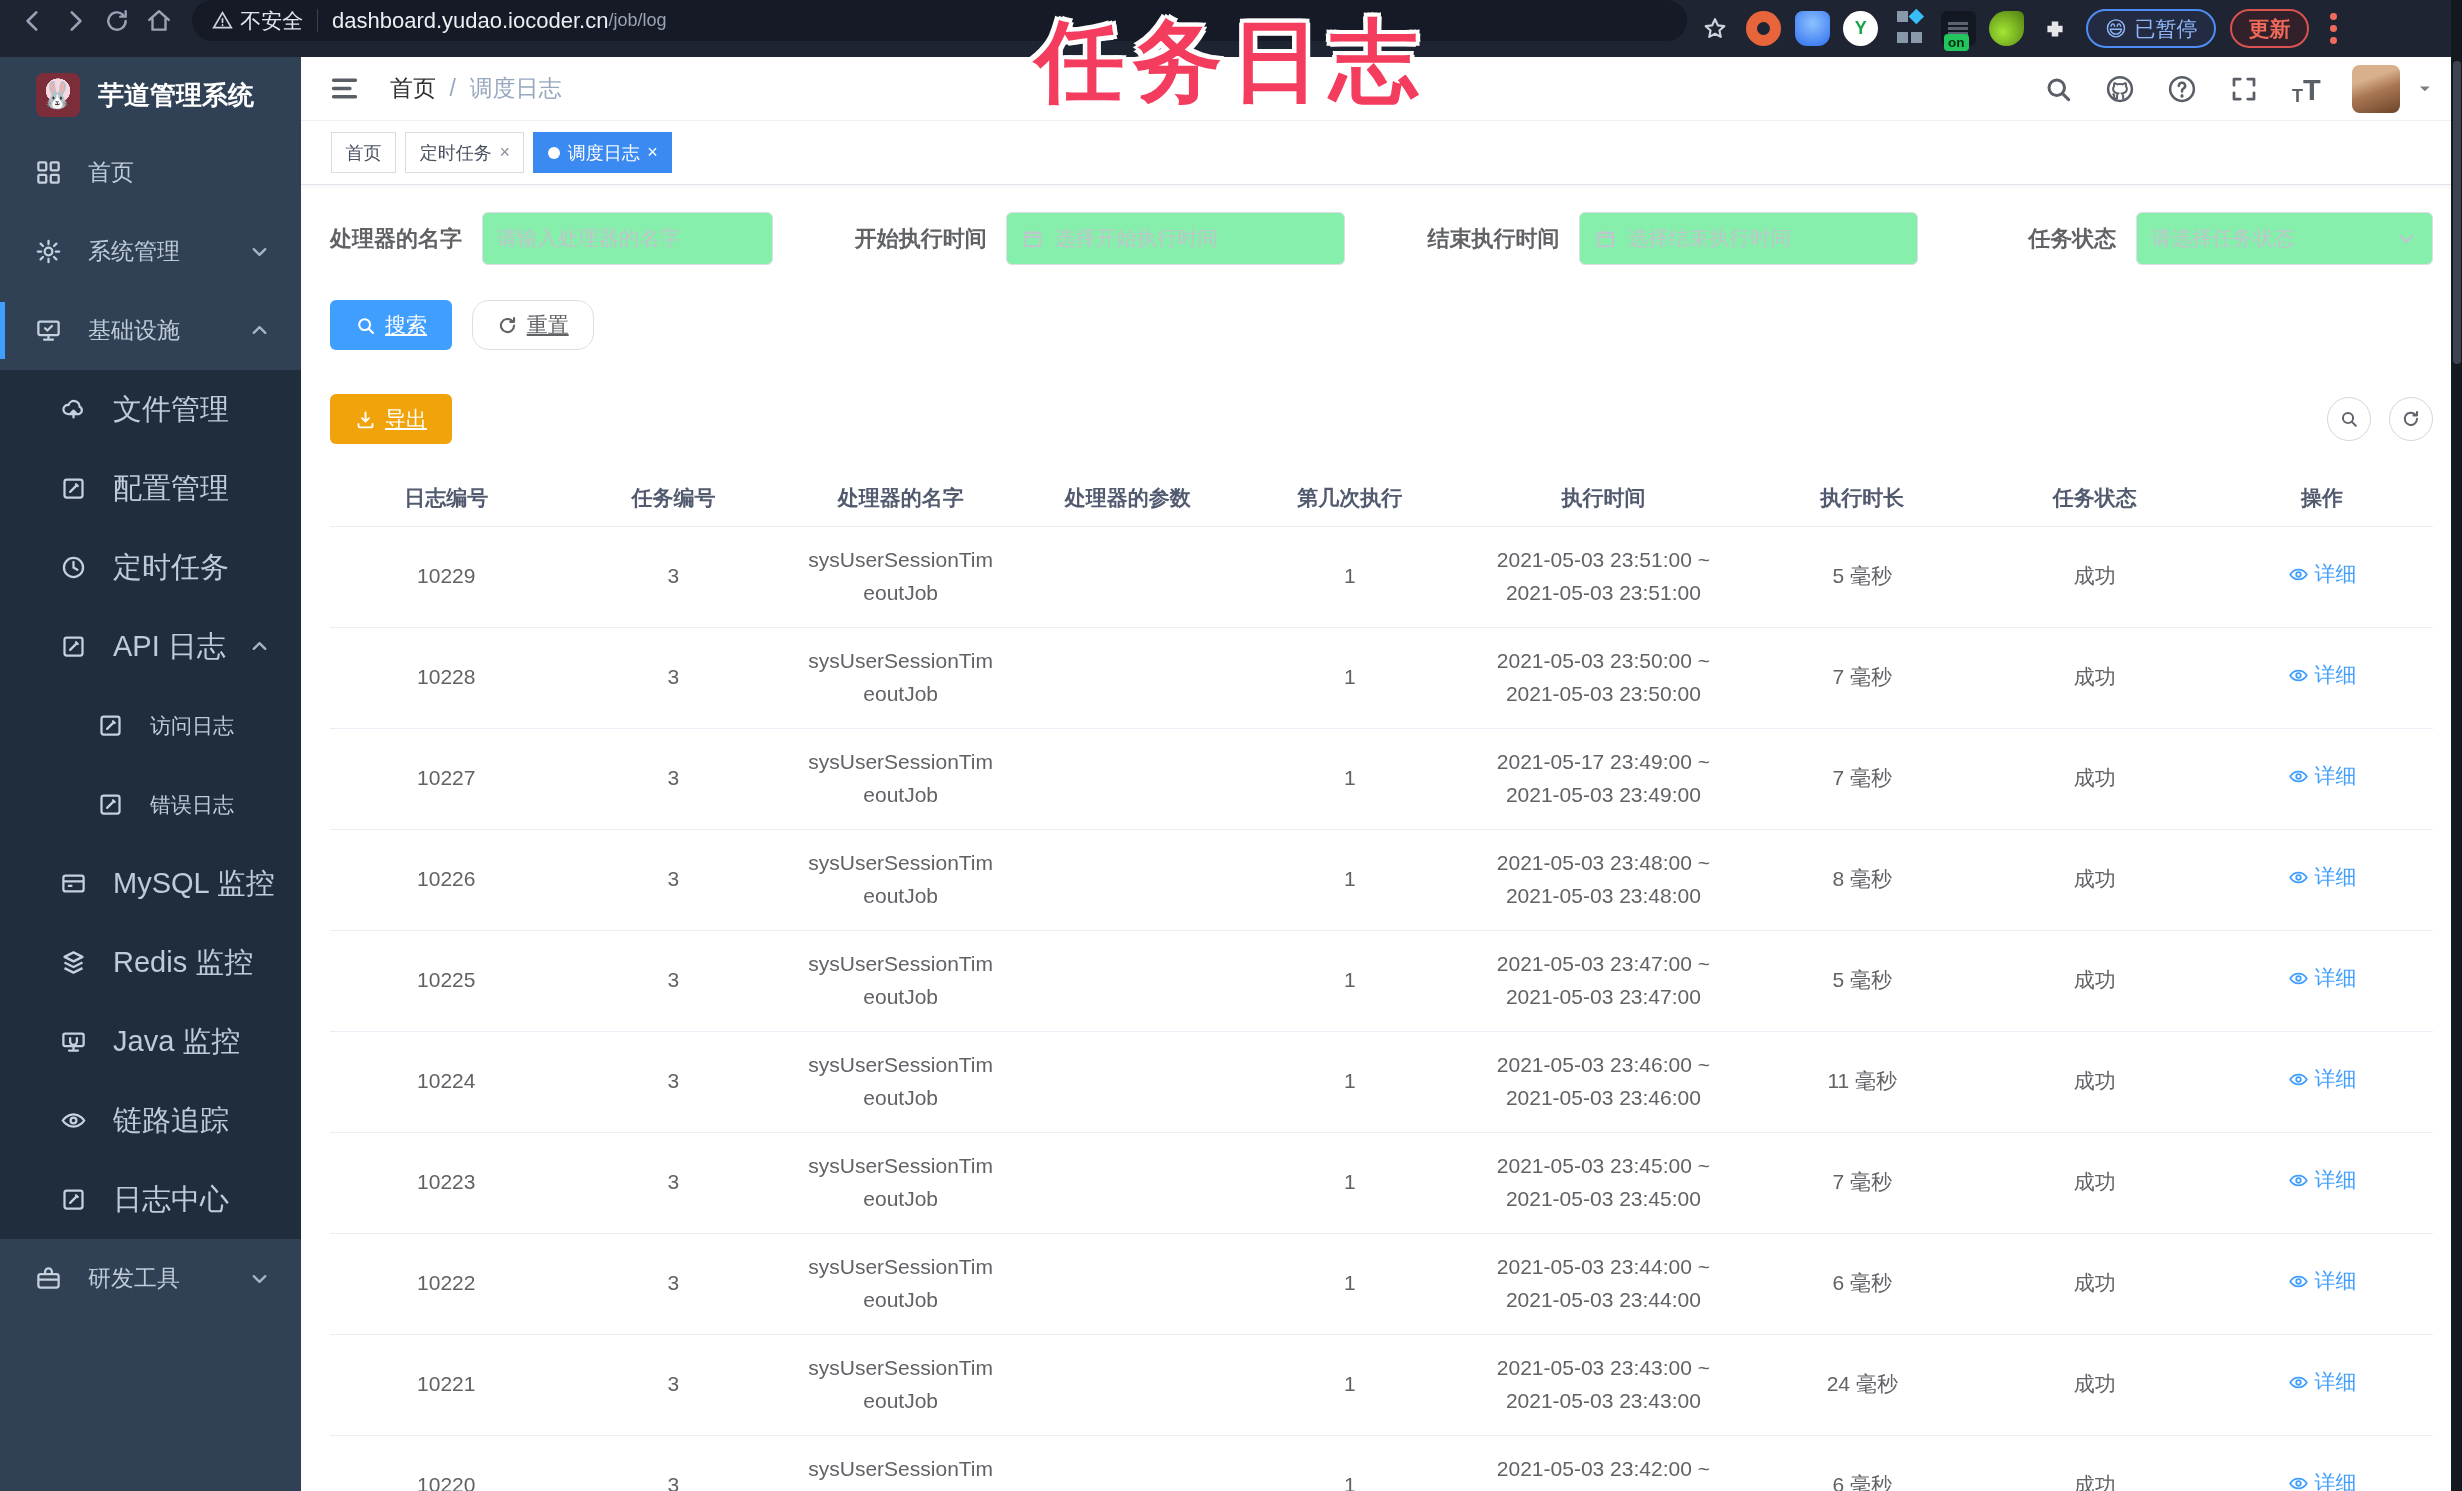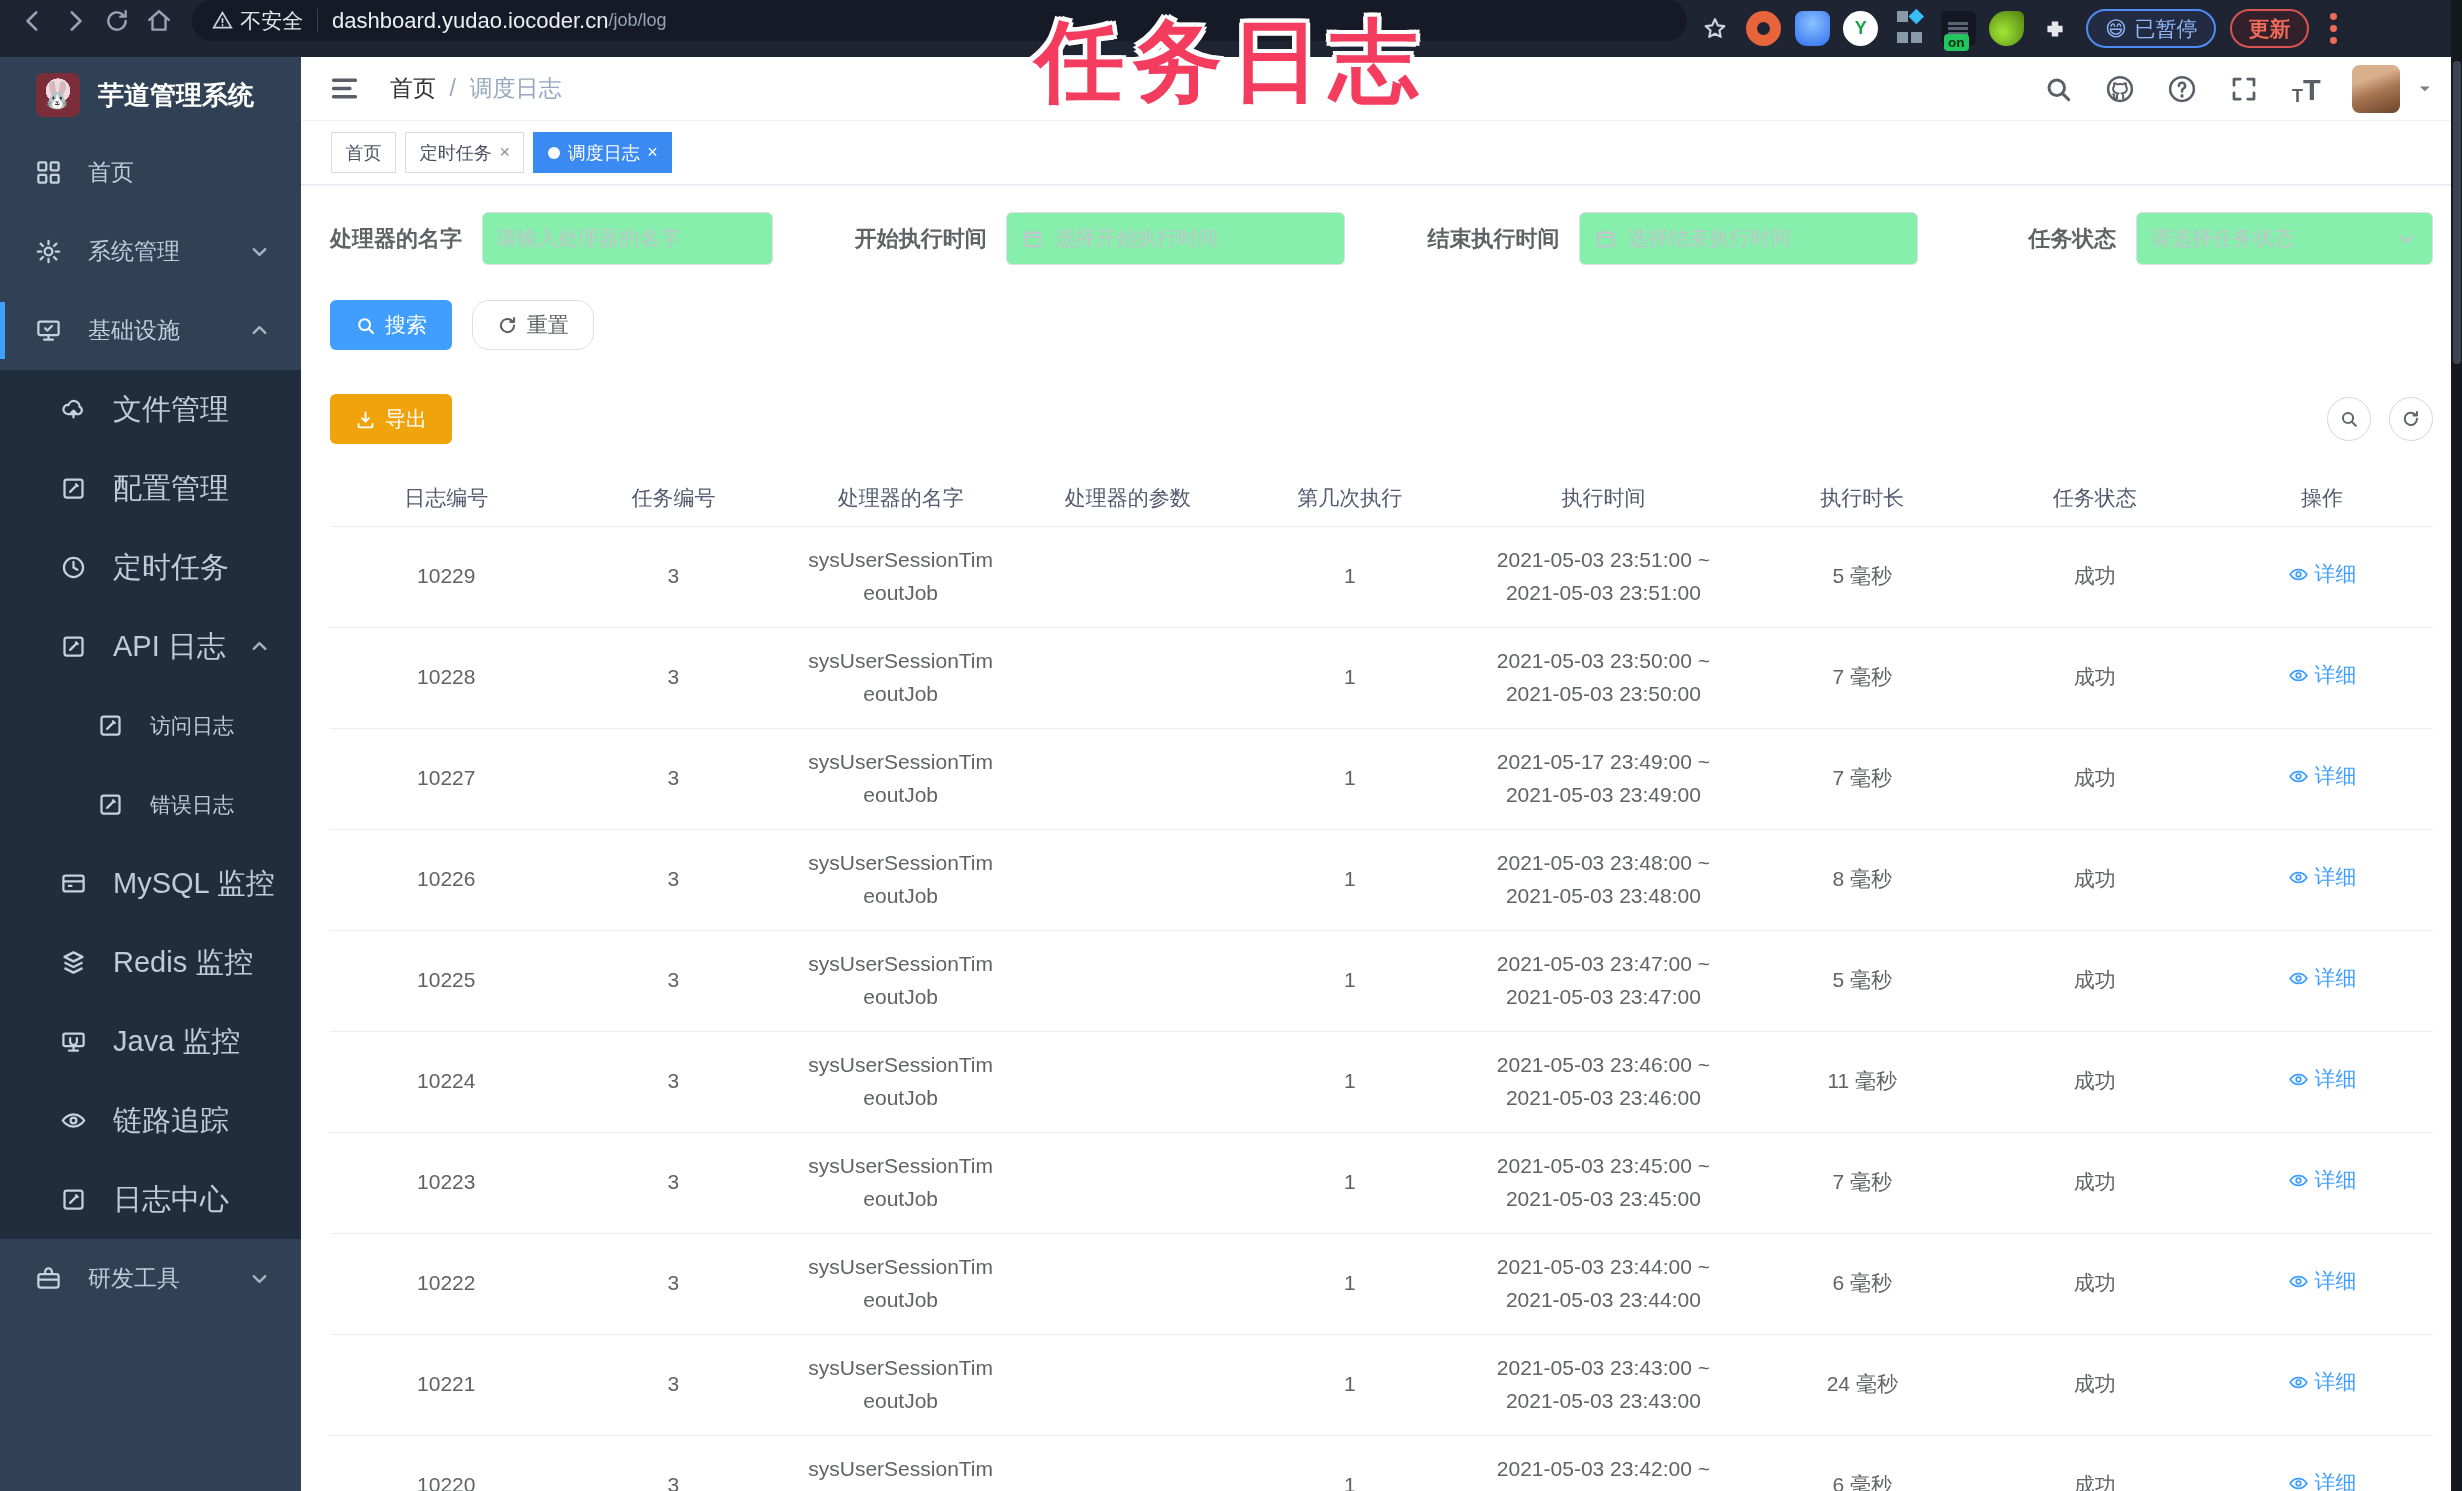--- a/index.html
+++ b/index.html
@@ -92,33 +92,33 @@
   .f-control { height:53px; border:1.5px solid #dcdfe6; border-radius:6px; display:flex; align-items:center; padding:0 14px; gap:10.6px; background:#86efac; }
   .f-control input { border:none; outline:none; font-size:20.4px; color:#606266; width:100%; background:transparent; font-family:inherit; }
   .f-control input::placeholder { color:#c0c4cc; }
   .f-cal,.f-chev { width:23px; height:23px; color:#c0c4cc; flex:0 0 auto; }
   .ft-text .f-control { width:291px; }
   .ft-date .f-control { width:339px; }
   .ft-select .f-control { width:297px; }
 
   
   .btn-row { margin-top:35px; display:flex; gap:19.7px; }
-  .btn { height:50px; border-radius:6px; display:flex; align-items:center; padding:0 24px; font-size:21px; gap:9px; cursor:pointer; border:1.5px solid transparent; }
+  .btn { height:50px; border-radius:6px; display:flex; align-items:center; padding:0 24px; font-size:21px; gap:9px; cursor:pointer; border:1.5px solid transparent;text-decoration:underline; }
   .btn svg { width:21px; height:21px; }
   .btn-primary { background:#409eff; color:#fff; }
   .btn-plain { background:#fff; color:#606266; border-color:#dcdfe6;border-radius:17px; }
   .btn-warning { background:#f0a30a; color:#fff; }
   .toolbar-row { margin-top:44px; display:flex; align-items:center; justify-content:space-between; }
   .mini-circles { display:flex; gap:18px; }
   .circle-btn { width:44px; height:44px; border-radius:50%; border:1.5px solid #d3d7de; color:#5f646c; display:flex; align-items:center; justify-content:center; cursor:pointer; background:#fff; }
   .circle-btn svg { width:19.7px; height:19.7px; }
 
   
   table { width:100%; border-collapse:collapse; margin-top:26px; table-layout:fixed; }
-  th { height:56px; font-size:21px; font-weight:normal; color:#515a6e; text-align:center; border-bottom:1.5px solid #ebeef5; }
+  th { height:56px; font-size:21px; font-weight:bold; color:#515a6e; text-align:center; border-bottom:1.5px solid #ebeef5; }
   td { height:101px; font-size:21px; color:#606266; text-align:center; border-bottom:1.5px solid #ebeef5; line-height:1.55; }
   .cell-link { color:#409eff; display:inline-flex; align-items:center; gap:6px; cursor:pointer; }
   .cell-link svg { width:21px; height:21px; }
 
   
   .page-scrollbar { position:absolute; right:0; top:0; width:10.6px; height:1491px; background:#14181f; z-index:40; }
   .page-scrollbar .thumb { position:absolute; top:61px; left:1.5px; width:7.6px; height:303px; border-radius:3.8px; background:#3c4454; }
 </style>
 </head>
 <body>

